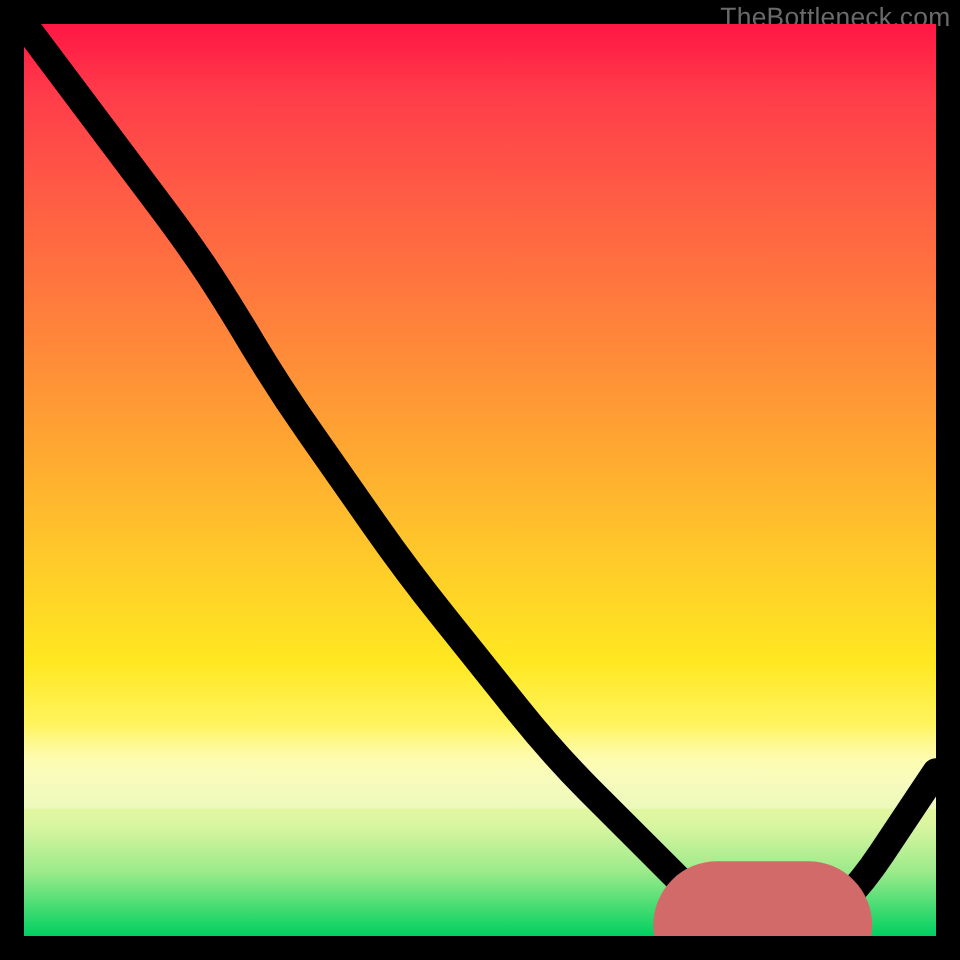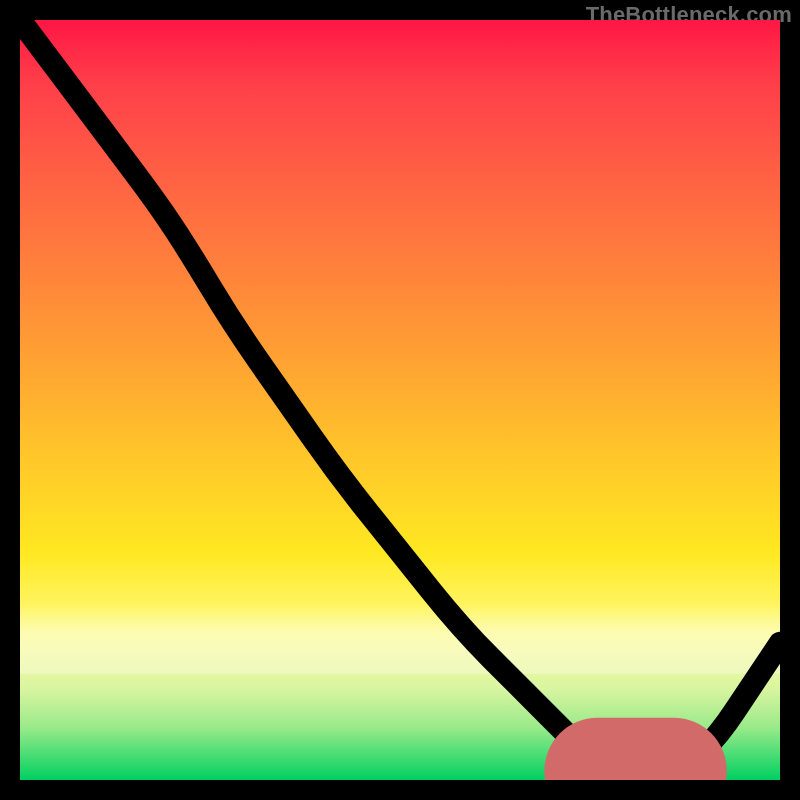--- a/index.html
+++ b/index.html
@@ -52,21 +52,21 @@
       rgba(240,250,200,0.7) 100%
     );
     pointer-events: none;
   }
   .attribution {
     position: absolute;
     top: 2px;
     right: 8px;
     color: #6a6a6a;
     font-size: 22px;
-    font-weight: 700;
+    font-weight: 400;
     letter-spacing: 0.2px;
     user-select: none;
   }
   svg.overlay {
     position: absolute;
     left: 0;
     top: 0;
     width: 760px;
     height: 760px;
     pointer-events: none;

